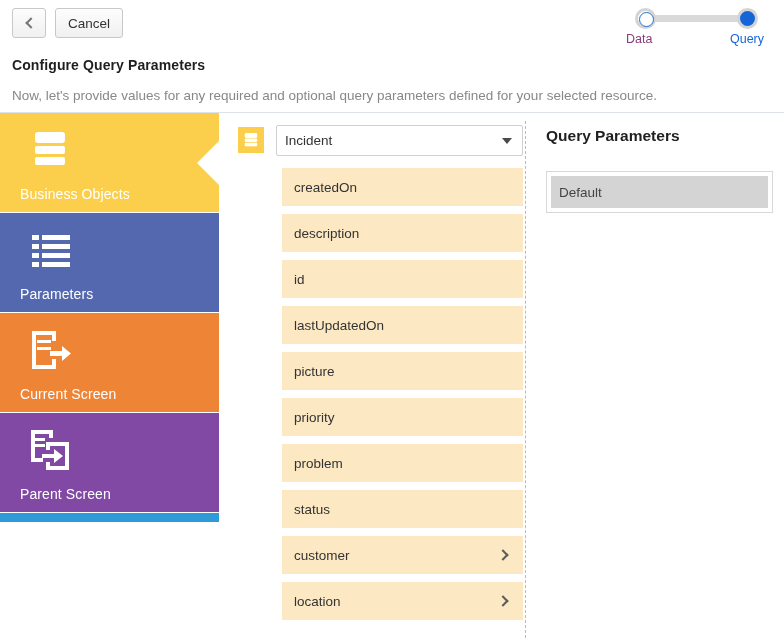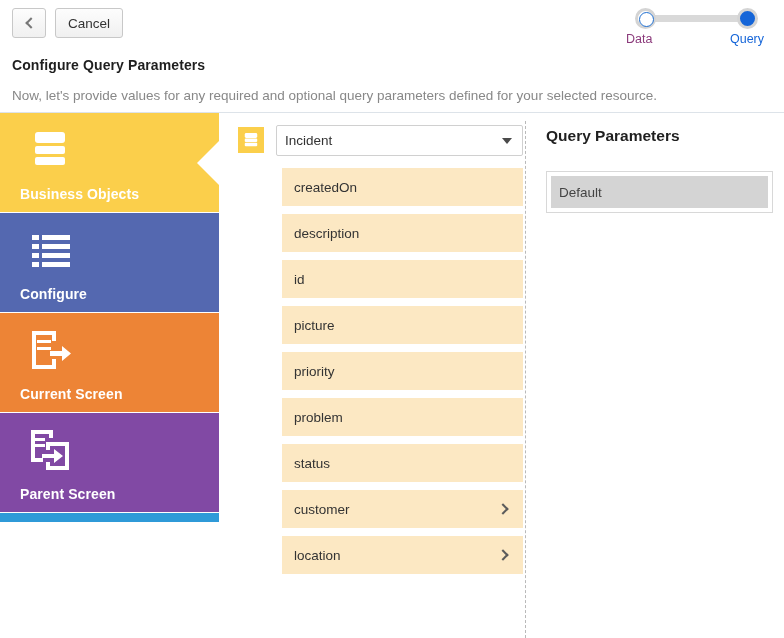--- a/index.html
+++ b/index.html
@@ -135,21 +135,21 @@
     height: 99px;
     margin-bottom: 1px;
     overflow: hidden;
     cursor: pointer;
   }
   .tile .tile-label {
     position: absolute;
     left: 20px; bottom: 10px;
     color: #ffffff;
     font-size: 14px;
-    font-weight: bold;
+    font-weight: normal;
     letter-spacing: 0.1px;
   }
   .tile .tile-icon {
     position: absolute;
     left: 28px; top: 14px;
     width: 46px; height: 46px;
   }
   
   .tile.selected::after {
     content: "";
@@ -331,21 +331,21 @@
           <rect x="4" y="8" width="7" height="5" fill="#ffffff"></rect>
           <rect x="14" y="8" width="28" height="5" fill="#ffffff"></rect>
           <rect x="4" y="17" width="7" height="5" fill="#ffffff"></rect>
           <rect x="14" y="17" width="28" height="5" fill="#ffffff"></rect>
           <rect x="4" y="26" width="7" height="5" fill="#ffffff"></rect>
           <rect x="14" y="26" width="28" height="5" fill="#ffffff"></rect>
           <rect x="4" y="35" width="7" height="5" fill="#ffffff"></rect>
           <rect x="14" y="35" width="28" height="5" fill="#ffffff"></rect>
         </svg>
       </span>
-      <span class="tile-label">Configure</span>
+      <span class="tile-label">Parameters</span>
     </div>
 
 
     <div class="tile" style="background:#ed8436">
       <span class="tile-icon">
         <svg viewBox="0 0 46 46" width="46" height="46" aria-hidden="true">
           <path d="M4 4 h24 v10 h-4 v-6 h-16 v30 h16 v-6 h4 v10 h-24 Z" fill="#ffffff"></path>
           <rect x="9" y="13" width="14" height="3" fill="#ffffff"></rect>
           <rect x="9" y="20" width="14" height="3" fill="#ffffff"></rect>
           <path d="M22 24 h12 v-5 l9 7.5 -9 7.5 v-5 h-12 Z" fill="#ffffff"></path>
@@ -390,20 +390,23 @@
       <div class="field-item">
         <span>createdOn</span>
       </div>
       <div class="field-item">
         <span>description</span>
       </div>
       <div class="field-item">
         <span>id</span>
       </div>
       <div class="field-item">
+        <span>lastUpdatedOn</span>
+      </div>
+      <div class="field-item">
         <span>picture</span>
       </div>
       <div class="field-item">
         <span>priority</span>
       </div>
       <div class="field-item">
         <span>problem</span>
       </div>
       <div class="field-item">
         <span>status</span>

